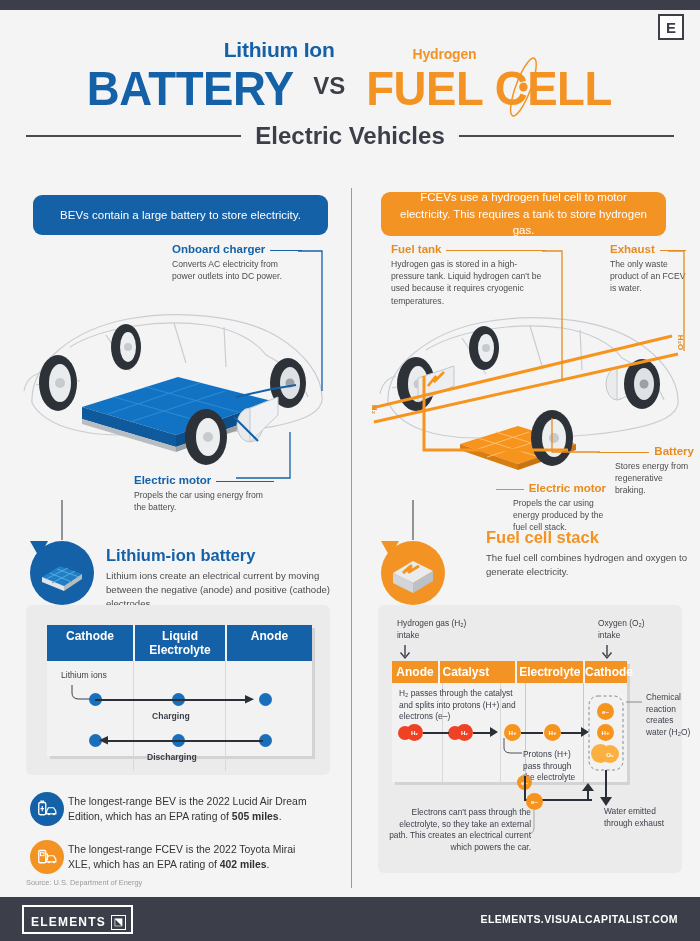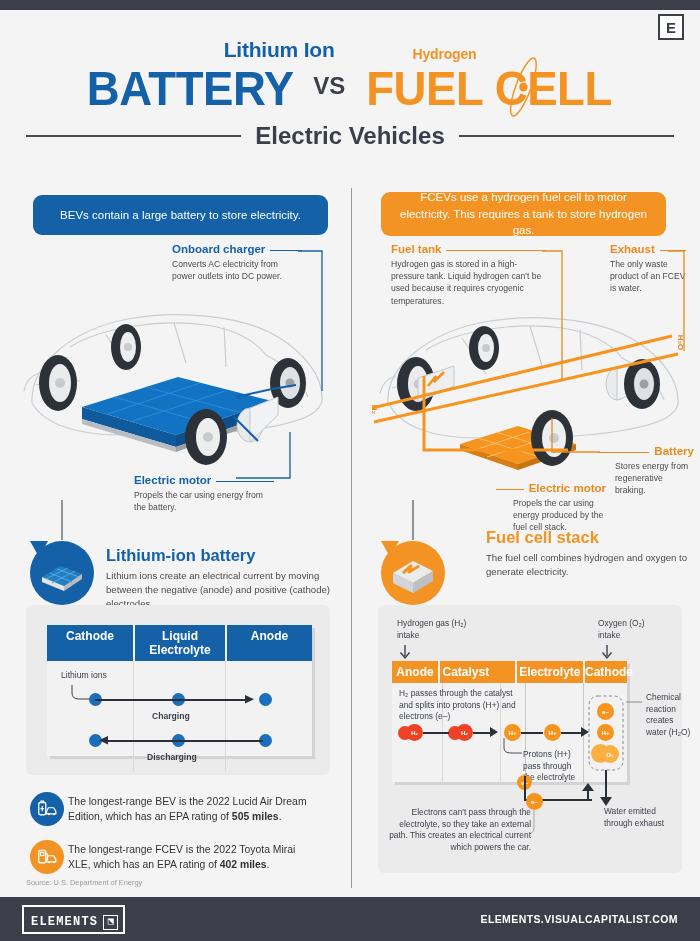--- a/index.html
+++ b/index.html
@@ -9,21 +9,21 @@
     background: #f5f5f5;
     overflow: hidden;
     position: relative;
   }
   .page { position: relative; width: 700px; height: 941px; background: #f4f4f4; }
 
   
   .topbar { position:absolute; top:0; left:0; width:700px; height:10px; background:#3c3f4a; }
   .footer { position:absolute; bottom:0; left:0; width:700px; height:44px; background:#3c3f4a;
             display:flex; align-items:center; justify-content:space-between; padding:0 22px; }
-  .elements-logo { border:2px solid #fff; padding:8px 5px 2px 7px; display:flex; align-items:center; gap:5px;font-family:Liberation Mono, monospace; }
+  .elements-logo { border:2px solid #fff; padding:8px 5px 2px 7px; display:flex; align-items:center; gap:5px; }
   .elements-logo .txt { color:#fff; font-weight:bold; font-size:12px; letter-spacing:1.2px; }
   .elements-logo .mark { border:1px solid #fff; width:15px; height:15px; display:flex;
         align-items:center; justify-content:center; color:#fff; font-size:10px; line-height:1; }
   .footer-url { color:#fff; font-weight:bold; font-size:10.5px; letter-spacing:0.4px; }
 
   
   .ebadge { position:absolute; top:14px; right:16px; width:26px; height:26px; border:2px solid #3c3f4a;
             background:#fff; display:flex; align-items:center; justify-content:center;
             font-weight:bold; font-size:15px; color:#3c3f4a; }
 

